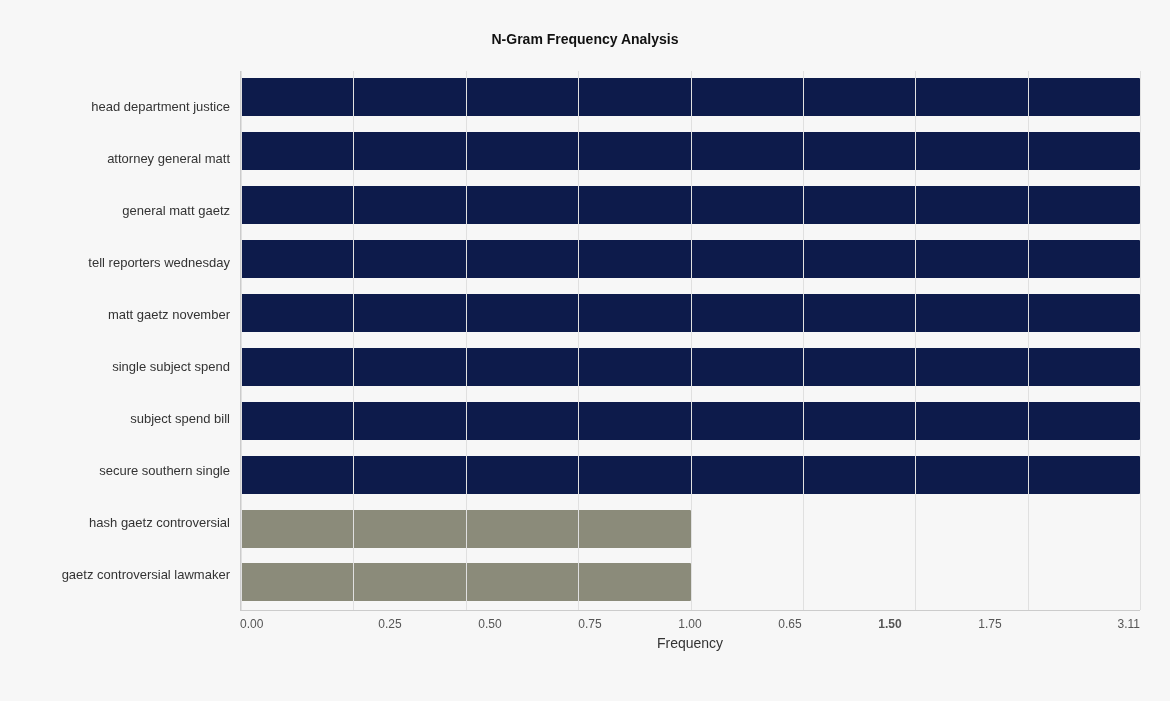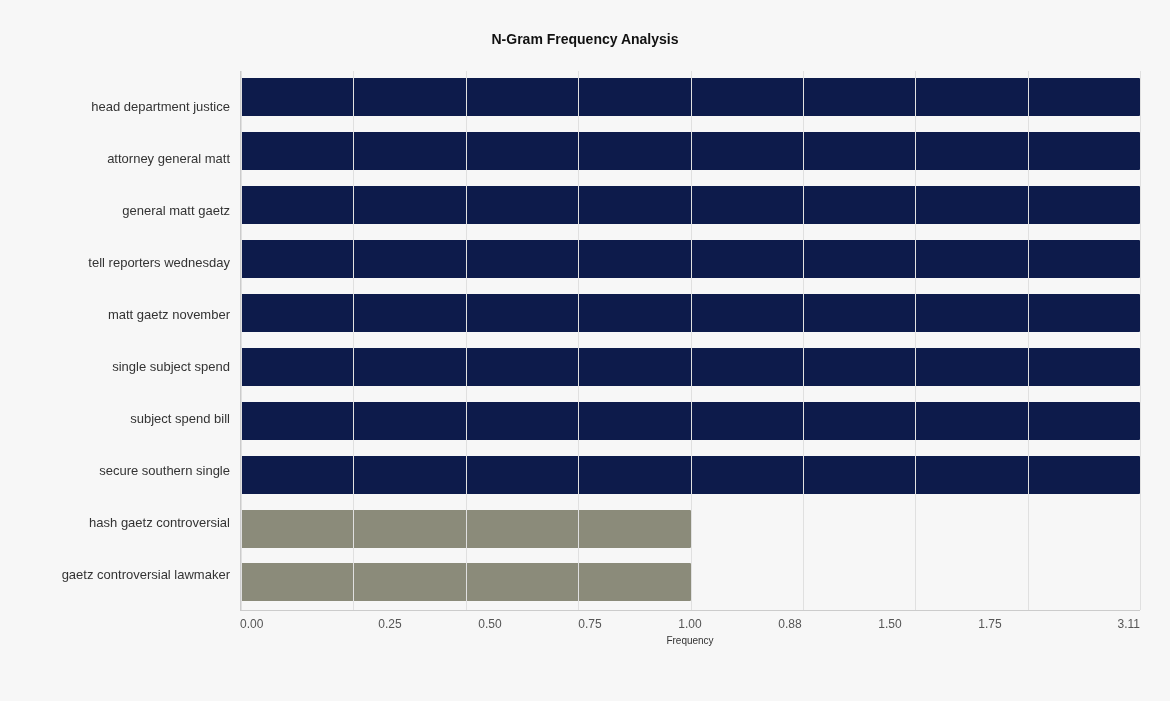--- a/index.html
+++ b/index.html
@@ -105,21 +105,21 @@
       position: relative;
     }
     .x-axis-ticks {
       display: flex;
       flex-direction: row;
       justify-content: flex-start;
       padding-top: 6px;
     }
     .x-axis-label {
       text-align: center;
-      font-size: 10px;
+      font-size: 14px;
       color: #333;
       margin-top: 4px;
     }
   </style>
 </head>
 <body>
 
 <div class="chart-container">
   <div class="chart-title">N-Gram Frequency Analysis</div>
   <div class="chart-area">
@@ -181,20 +181,20 @@
         </div>
     </div>
   </div>
   <div class="x-axis-wrapper">
     <div class="x-axis-ticks" id="x-axis-ticks">
         <div class="x-tick" style="flex: 1 1 0%; text-align: left;">0.00</div>
         <div class="x-tick" style="flex: 1 1 0%; text-align: center;">0.25</div>
         <div class="x-tick" style="flex: 1 1 0%; text-align: center;">0.50</div>
         <div class="x-tick" style="flex: 1 1 0%; text-align: center;">0.75</div>
         <div class="x-tick" style="flex: 1 1 0%; text-align: center;">1.00</div>
-        <div class="x-tick" style="flex: 1 1 0%; text-align: center;">0.88</div>
-        <div class="x-tick" style="flex: 1 1 0%; text-align: center;">1.50</div>
+        <div class="x-tick" style="flex: 1 1 0%; text-align: center;">0.65</div>
+        <div class="x-tick" style="flex: 1 1 0%; text-align: center; font-weight: bold;">1.50</div>
         <div class="x-tick" style="flex: 1 1 0%; text-align: center;">1.75</div>
         <div class="x-tick" style="flex: 1 1 0%; text-align: right;">3.11</div>
       </div>
     <div class="x-axis-label">Frequency</div>
   </div>
 </div>
 
 </body></html>

